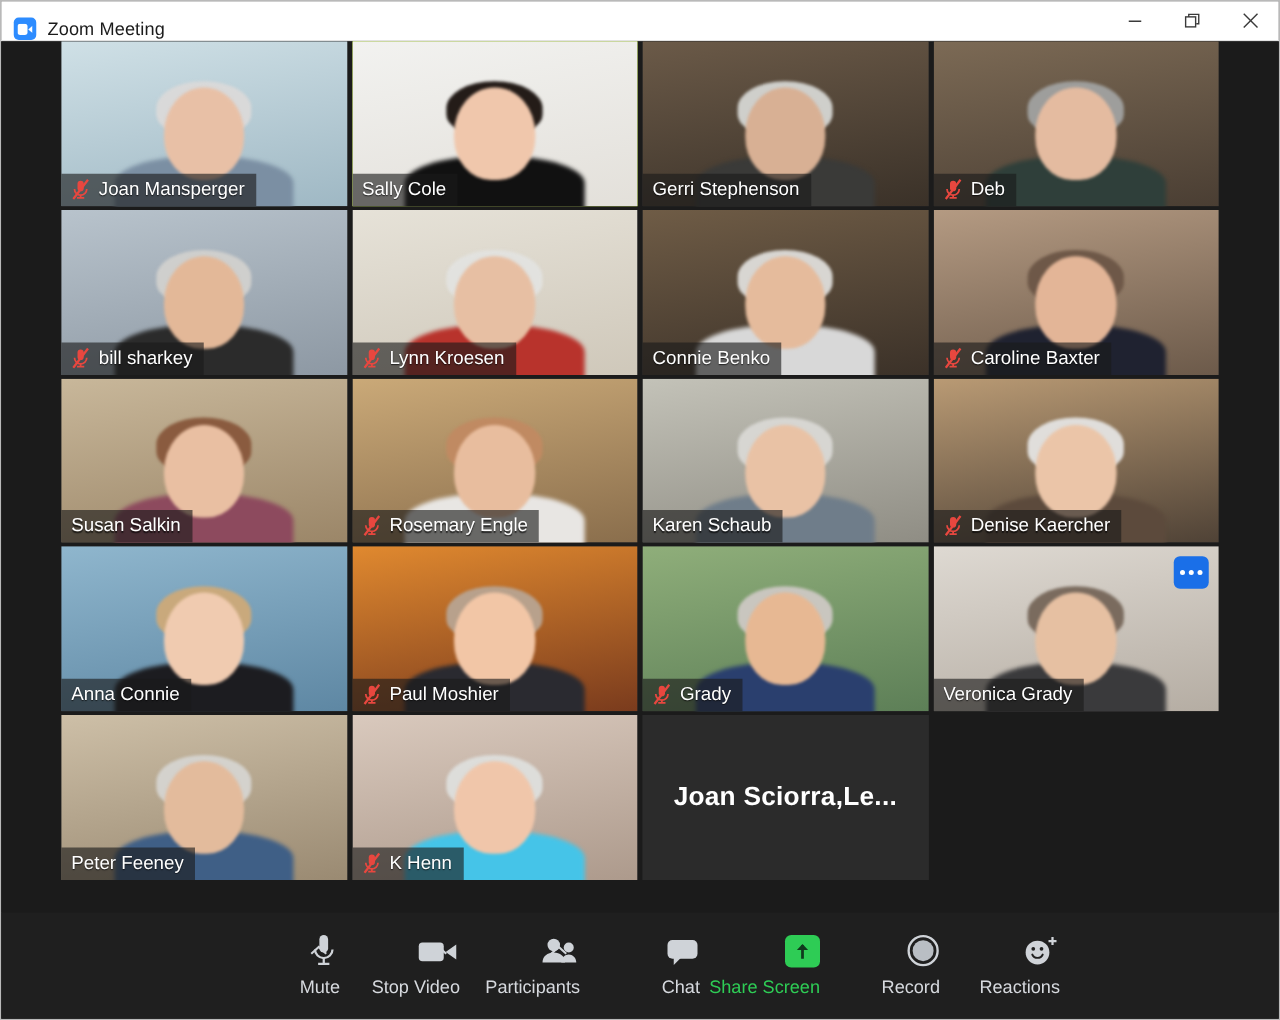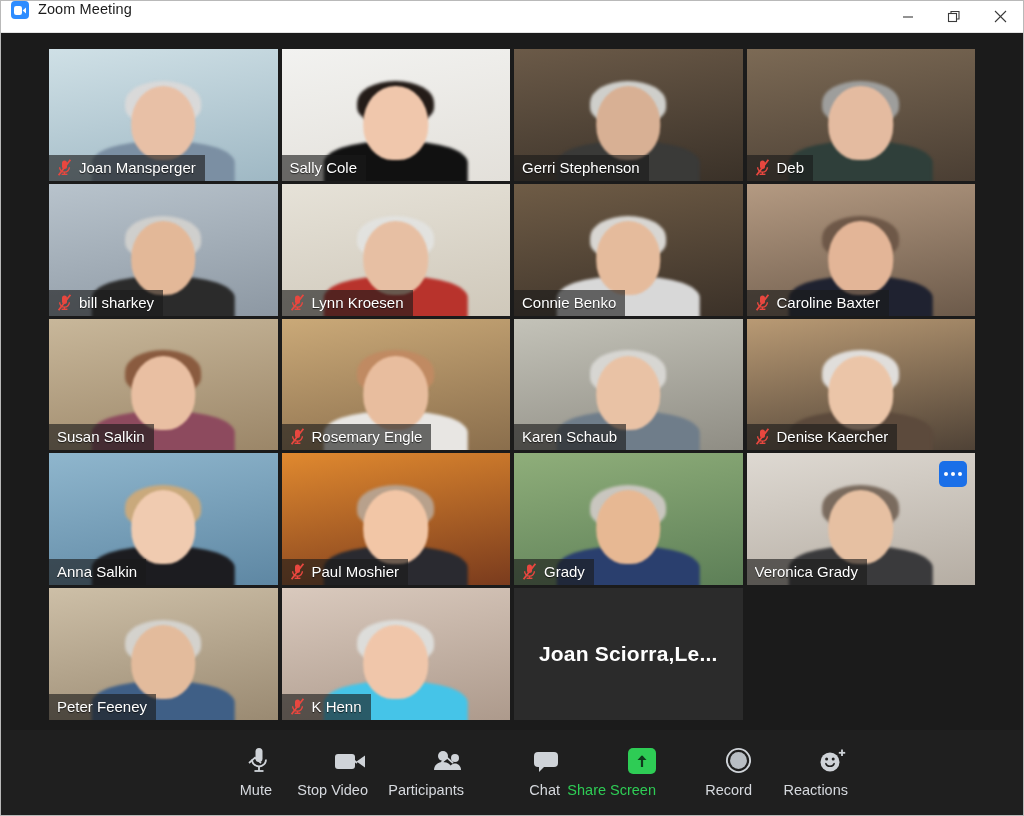--- a/index.html
+++ b/index.html
@@ -26,21 +26,21 @@
     display: flex;
     flex-direction: column;
   }
 
   
   #title-bar {
     height: 32px;
     min-height: 32px;
     background: #ffffff;
     display: flex;
-    align-items: flex-start;
+    align-items: flex-end;
     padding-left: 10px;
     box-sizing: border-box;
     border-bottom: 1px solid #e2e2e2;
   }
   #title-bar .app-icon {
     width: 18px;
     height: 18px;
     border-radius: 4px;
     background: #2d8cff;
     display: flex;
@@ -62,21 +62,21 @@
     display: flex;
     align-items: center;
     justify-content: center;
     color: #3a3a3a;
   }
 
   
   #video-area {
     flex: 1 1 auto;
     background: #1b1b1b;
-    padding: 16px 48px 0 48px;
+    padding: 0 48px 0 48px;
     box-sizing: border-box;
   }
   #video-grid {
     display: grid;
     grid-template-columns: repeat(4, 1fr);
     grid-template-rows: repeat(5, 1fr);
     gap: 3px 4px;
     width: 100%;
     height: 671px;
   }
@@ -474,21 +474,21 @@
           </div>
         </div>
         <div class="tile">
           <div class="tile-bg" style="background: linear-gradient(170deg, rgb(143, 182, 205) 0%, rgb(94, 135, 163) 100%);"></div>
           <div class="person">
             <div class="body" style="background: rgb(28, 28, 32);"></div>
             <div class="hair" style="background: rgb(201, 169, 124);"></div>
             <div class="head" style="background: rgb(240, 203, 176);"></div>
           </div>
           <div class="name-badge">
-            <span class="label">Anna Salkin</span>
+            <span class="label">Anna Connie</span>
           </div>
         </div>
         <div class="tile">
           <div class="tile-bg" style="background: linear-gradient(170deg, rgb(224, 137, 47) 0%, rgb(122, 59, 29) 100%);"></div>
           <div class="person">
             <div class="body" style="background: rgb(42, 42, 48);"></div>
             <div class="hair" style="background: rgb(184, 161, 140);"></div>
             <div class="head" style="background: rgb(242, 198, 166);"></div>
           </div>
           <div class="name-badge">

